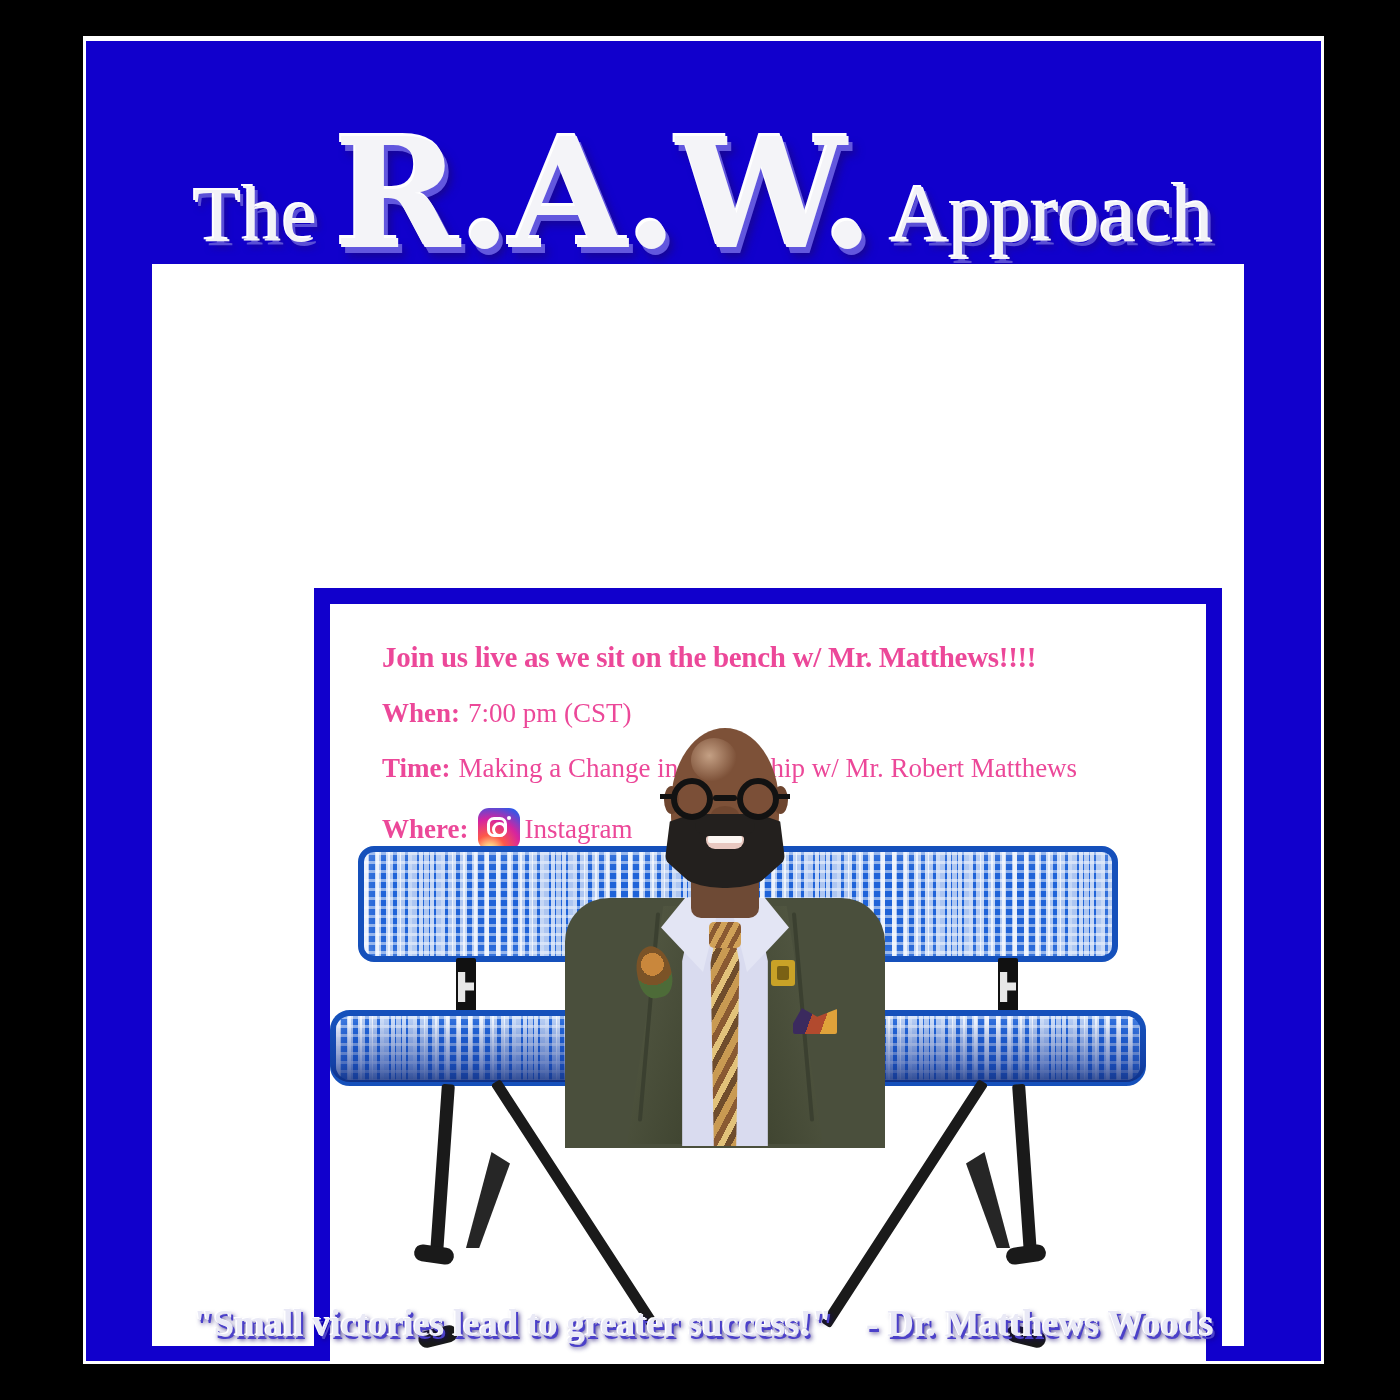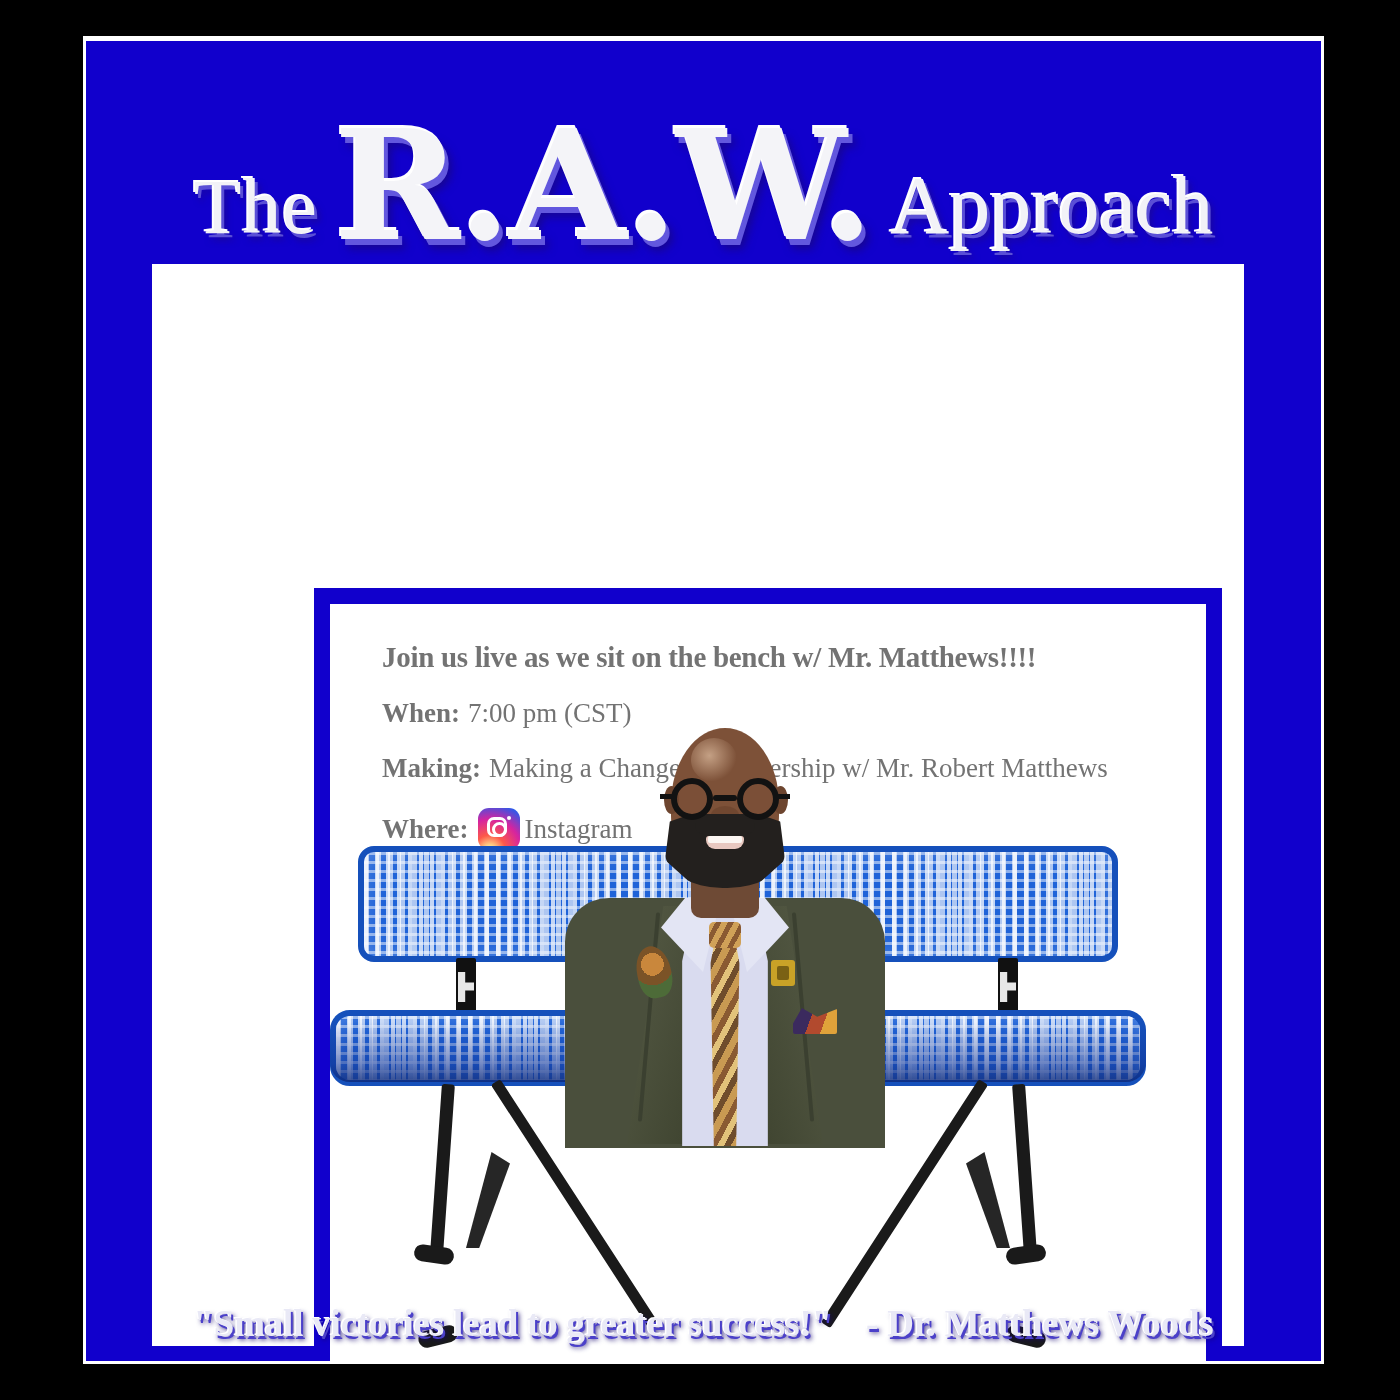--- a/index.html
+++ b/index.html
@@ -22,21 +22,21 @@
     background:#1100cc;
     overflow:hidden;
   }
 
   
   .title-band{
     position:absolute;left:0;top:0;width:1235px;height:223px;
     display:flex;align-items:flex-end;justify-content:center;
   }
   .title-line{
-    white-space:nowrap;line-height:1;padding-bottom:8px;
+    white-space:nowrap;line-height:1;padding-bottom:0;
     display:flex;align-items:baseline;
   }
   .t-the{
     font-family:"Liberation Serif",serif;
     font-size:78px;color:#f2f2f7;letter-spacing:1px;
     text-shadow:
       -2px -2px 0 #ffffff,
       3px 4px 0 #5a4fd6,
       5px 7px 6px rgba(30,10,140,.75);
   }
@@ -72,21 +72,21 @@
     background:#1100cc;
   }
   .inner-white{
     position:absolute;left:16px;top:16px;right:16px;bottom:16px;
     background:#ffffff;overflow:hidden;
   }
 
   
   .event-text{
     position:absolute;left:52px;top:37px;width:780px;
-    color:#737373;
+    color:#ec4899;
   }
   .ev-head{
     font-size:29px;font-weight:700;letter-spacing:-.3px;
     margin:0 0 24px 0;white-space:nowrap;
   }
   .ev-row{
     font-size:27px;margin:0 0 24px 0;white-space:nowrap;
     display:flex;align-items:center;
   }
   .ev-row:last-child{margin-bottom:0;}
@@ -358,21 +358,21 @@
 
             <p class="ev-head">Join us live as we sit on the bench w/ Mr. Matthews!!!!</p>
 
 
             <p class="ev-row">
               <span class="ev-label">When:</span>
               <span class="ev-val">7:00 pm (CST)</span>
             </p>
 
             <p class="ev-row">
-              <span class="ev-label">Making:</span>
+              <span class="ev-label">Time:</span>
               <span class="ev-val">Making a Change in Leadership w/ Mr. Robert Matthews</span>
             </p>
 
             <p class="ev-row">
               <span class="ev-label">Where:</span>
               <span class="ig-icon">
                 <span class="ig-lens"></span>
               </span>
               <span class="ev-val">Instagram</span>
             </p>

